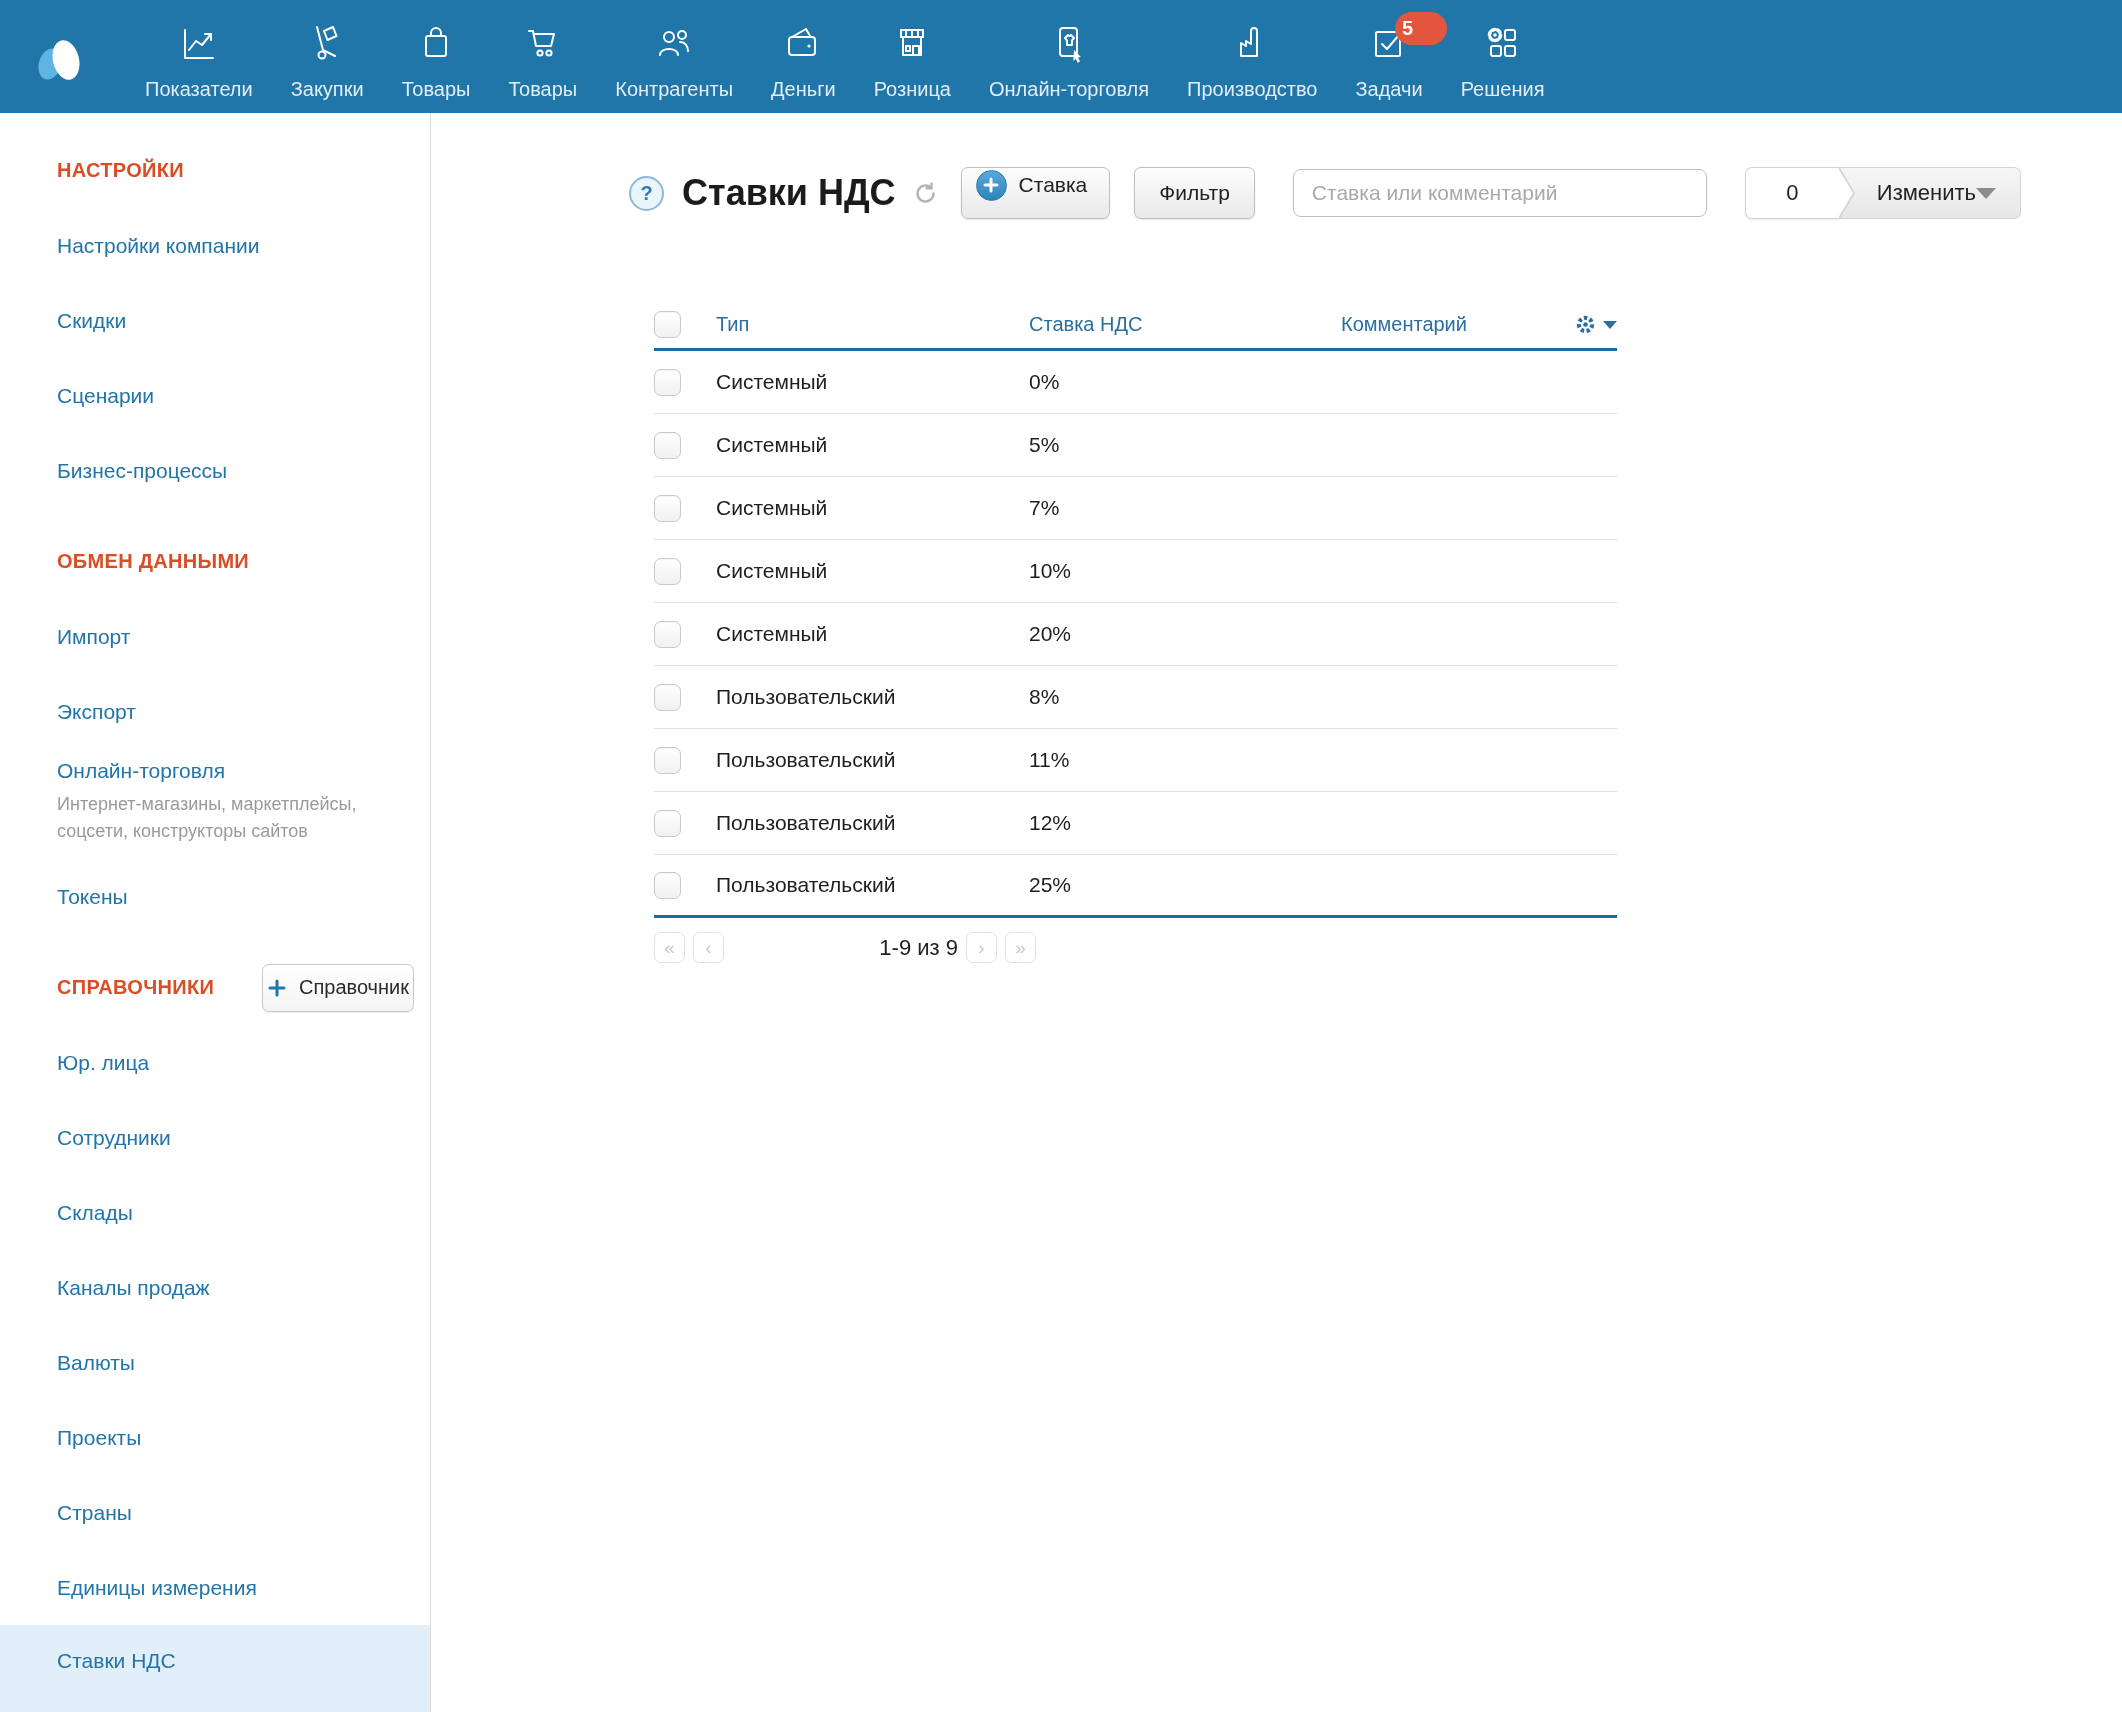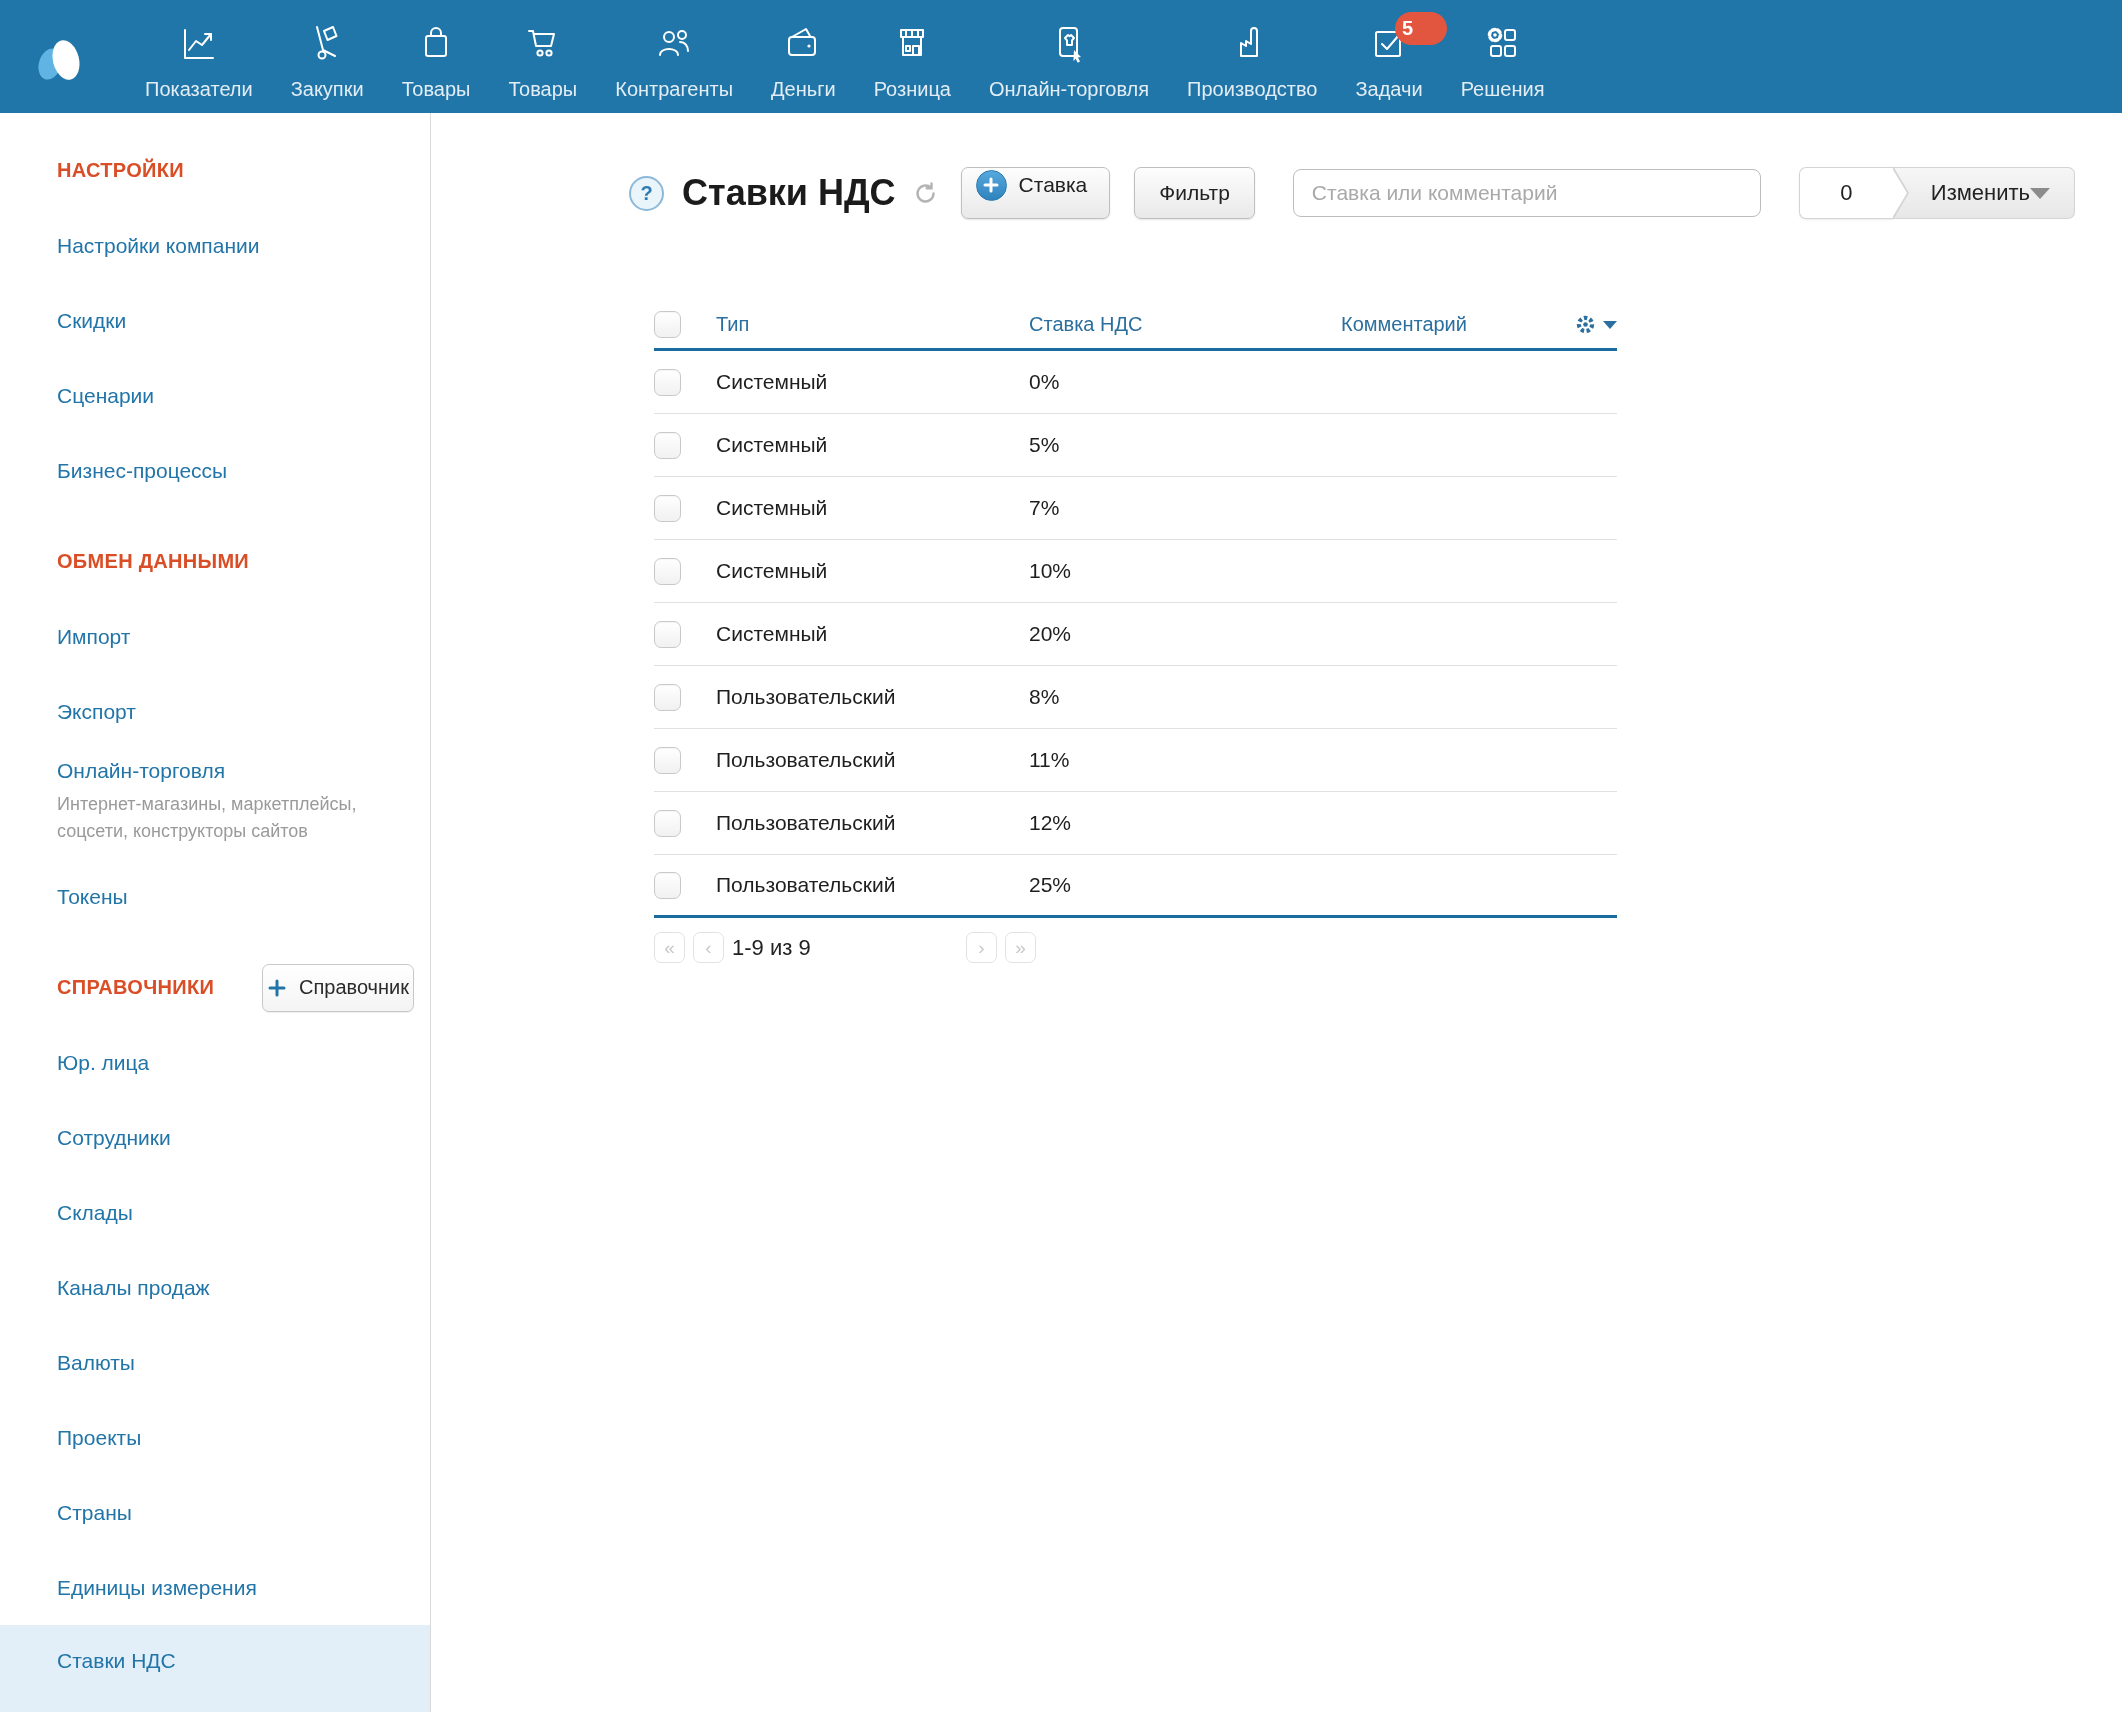--- a/index.html
+++ b/index.html
@@ -83,21 +83,21 @@
     box-shadow: 0 1px 2px rgba(0,0,0,.10); white-space: nowrap;
   }
   .btn.add-btn { margin-right: 24px; padding: 0 22px 16px 14px; }
   .btn.filter-btn { margin-right: 38px; }
   .plus-circle {
     width: 31px; height: 31px; border-radius: 50%; margin-right: 12px;
     background: linear-gradient(#55A9DD, #2F83BC); border: 1px solid #2A79B0;
     display: flex; align-items: center; justify-content: center; flex: 0 0 auto;
   }
   .search-input {
-    width: 468px; height: 48px; border: 1px solid #BDBDBD; border-radius: 8px;
+    width: 414px; height: 48px; border: 1px solid #BDBDBD; border-radius: 8px;
     font-size: 21px; padding: 0 18px; color: #333; outline: none; margin-right: 38px;
     font-family: "Liberation Sans", "DejaVu Sans", sans-serif;
   }
   .search-input::placeholder { color: #A9A9A9; }
 
   .sel-wrap { display: flex; align-items: stretch; height: 52px; }
   .sel-count {
     position: relative; width: 94px; background: #fff;
     border: 1px solid #D4D4D4; border-right: none; border-radius: 7px 0 0 7px;
     display: flex; align-items: center; justify-content: center; font-size: 22px; z-index: 2;
@@ -138,21 +138,21 @@
   }
 
   
   .pagination { width: 382px; margin: 14px 0 0 25px; display: flex; align-items: center; }
   .pg-btn {
     width: 31px; height: 31px; border: 1px solid #E2E2E2; border-radius: 7px;
     color: #C8C8C8; font-size: 19px; display: flex; align-items: center; justify-content: center;
     background: #fff; margin-right: 8px; cursor: default;
   }
   .pg-btn.right { margin-right: 0; margin-left: 8px; }
-  .pg-label { flex: 1; text-align: left; font-size: 22px; color: #222; }
+  .pg-label { flex: 1; text-align: right; font-size: 22px; color: #222; }
 </style>
 </head>
 <body>
 
 <div class="topnav">
   <svg class="logo" viewBox="0 0 66 66">
     <ellipse cx="24" cy="40" rx="11" ry="16" transform="rotate(18 24 40)" fill="#5FB4E3"></ellipse>
     <ellipse cx="40" cy="36" rx="13" ry="20" transform="rotate(-14 40 36)" fill="#FFFFFF"></ellipse>
   </svg>
   <div class="nav-items">

